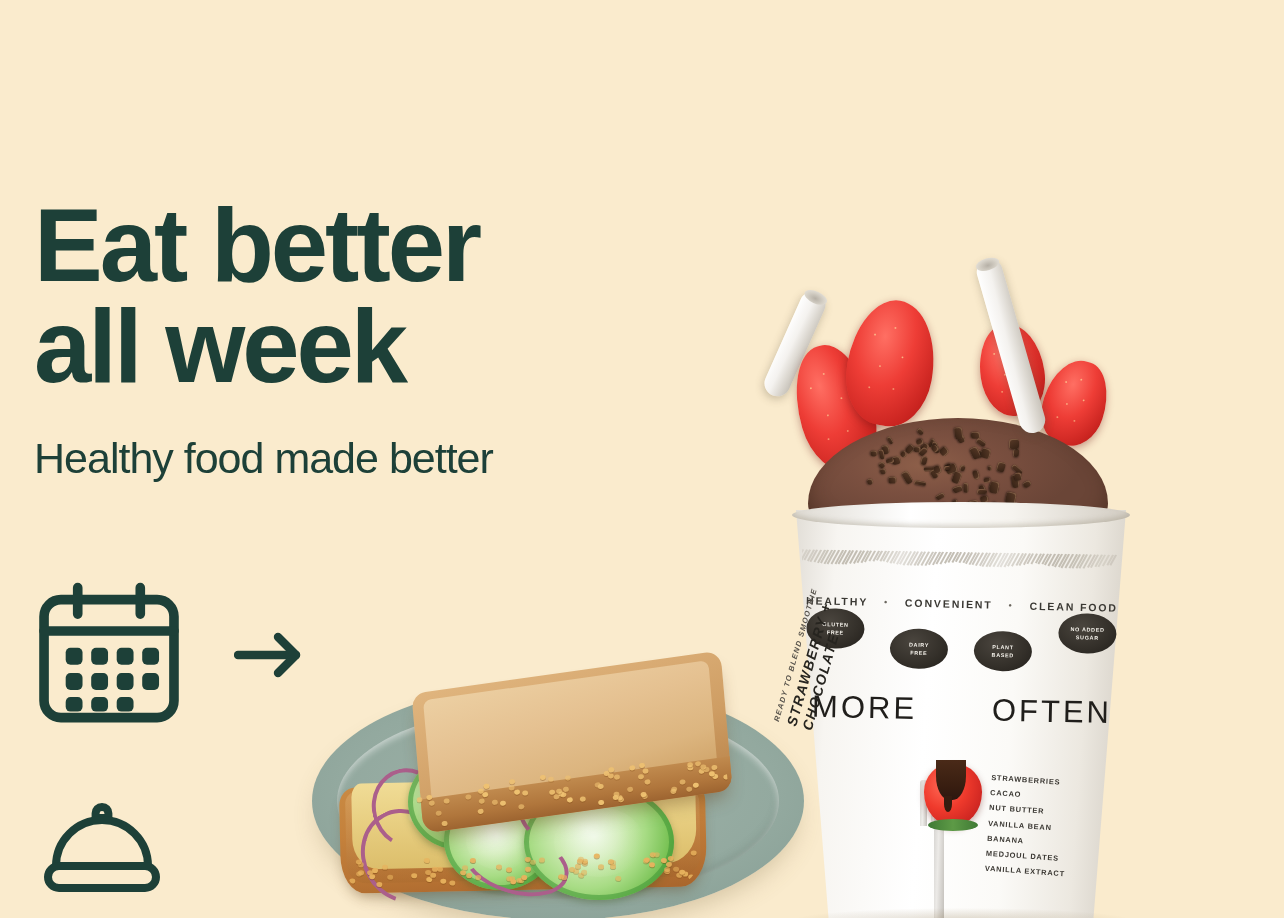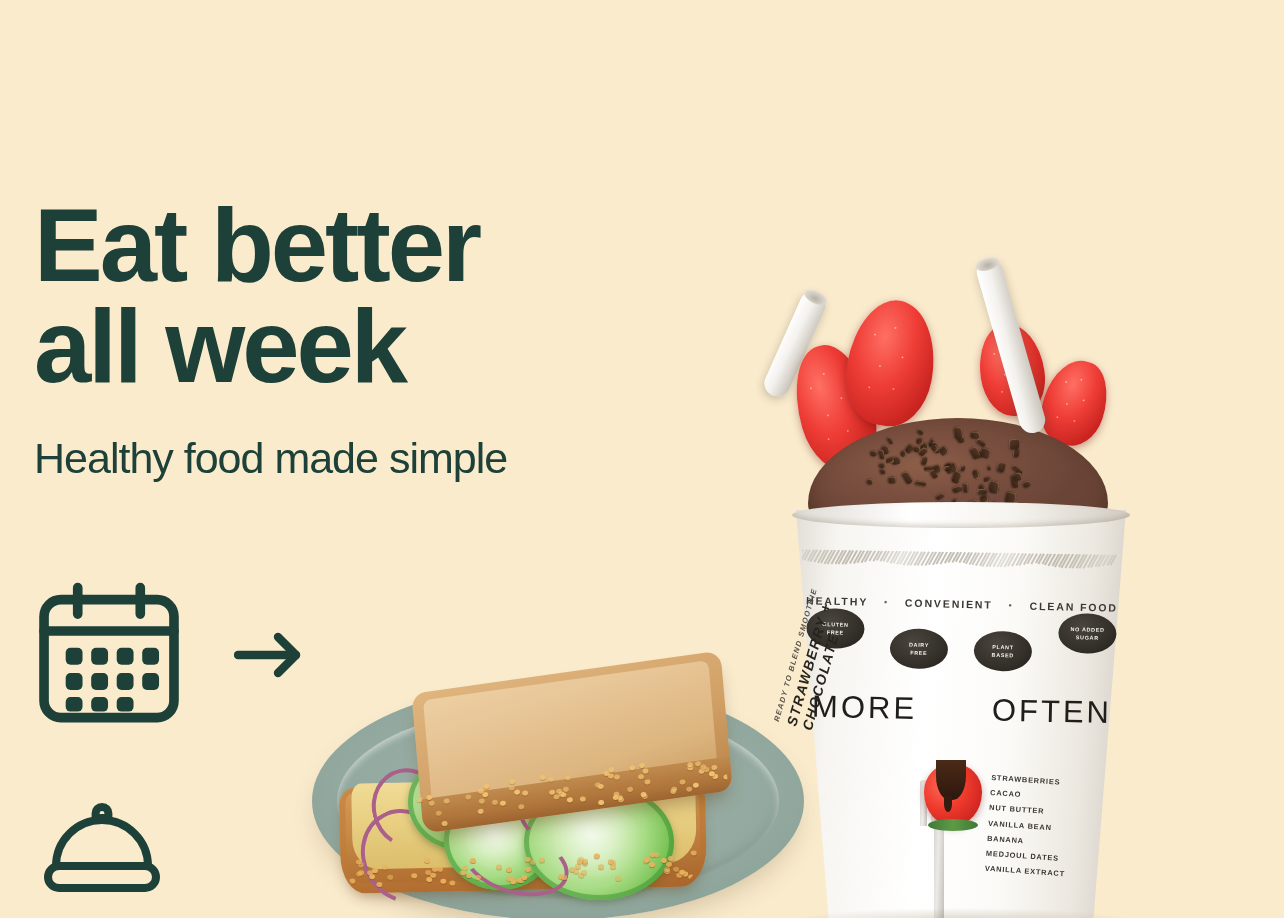--- a/index.html
+++ b/index.html
@@ -297,21 +297,21 @@
   }
 </style>
 </head>
 <body>
 
 <div class="banner">
 
   <div class="copy">
     <div class="headline">Eat better
 all week</div>
-    <div class="subhead">Healthy food made simple</div>
+    <div class="subhead">Healthy food made better</div>
   </div>
 
   <div class="icon-row">
     <span>
       <svg class="ic" width="154" height="154" viewBox="0 0 64 64" fill="none" stroke="#1d4038" stroke-width="4" stroke-linecap="round" stroke-linejoin="round">
         <rect x="5" y="9" width="54" height="49" rx="7"></rect>
         <path d="M5 22h54"></path>
         <path d="M19 4v11M45 4v11"></path>
         <g fill="#1d4038" stroke="none">
           <rect x="14" y="29" width="7" height="7" rx="2"></rect>

